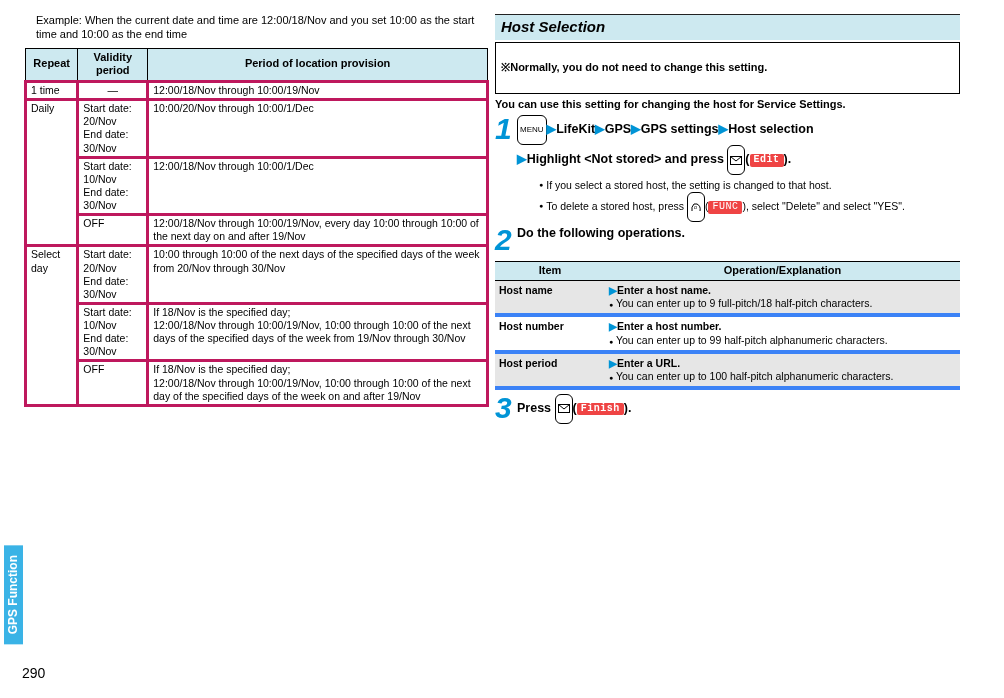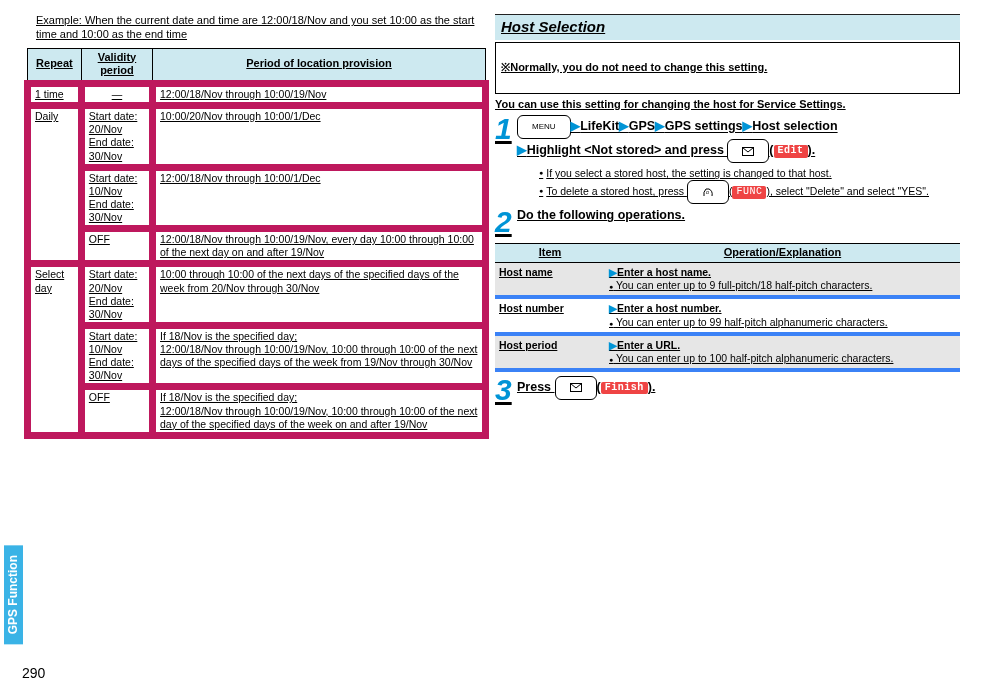--- a/index.html
+++ b/index.html
@@ -7,34 +7,34 @@
     margin: 0;
     padding: 14px 24px;
     width: 1004px;
     height: 698px;
     font-family: Arial, Helvetica, sans-serif;
     font-size: 11px;
     color: #000;
     position: relative;
     line-height: 1.25;
   }
-  .two-col { display: flex; gap: 6px; text-decoration: underline; }
+  .two-col { display: flex; gap: 6px; }
   .col { width: 465px; }
   .example-text { margin: 0 0 6px 12px; }
   table.provision { border-collapse: collapse; width: 100%; border: 1px solid #000; }
   table.provision th {
     background: #cde9f0;
     border: 1px solid #000;
     font-weight: bold;
     text-align: center;
     padding: 2px 4px;
     font-size: 11px;
   }
   table.provision td {
-    border: 7px solid #be185d;
+    border: 3px solid #be185d;
     padding: 1px 4px;
     font-size: 10.5px;
     vertical-align: top;
   }
   .heading-bar {
     background: #cde9f0;
     border-top: 1px solid #222;
     padding: 3px 6px;
     font-size: 15px;
     font-weight: bold;
@@ -63,24 +63,24 @@
     flex-shrink: 0;
   }
   .step-body { flex: 1; font-weight: bold; font-size: 12.5px; }
   .step-body .arrow { color: #0094d6; font-weight: bold; }
   .step-body .light { font-weight: normal; font-size: 10.5px; }
   .menu-key {
     display: inline-flex;
     align-items: center; justify-content: center;
     border: 1.5px solid #000;
     border-radius: 6px;
-    padding: 0 14px;
+    padding: 0 2px;
     font-size: 8px;
     font-weight: normal;
-    height: 24px;
+    height: 30px;
     vertical-align: middle;
     min-width: 22px;
   }
   .mail-key { min-width: 18px; }
   .mail-key svg { display:block; }
   .ir-key { min-width: 18px; }
   .grey-pill {
     display: inline-block;
     background: #ef4444;
     color: #fff;

